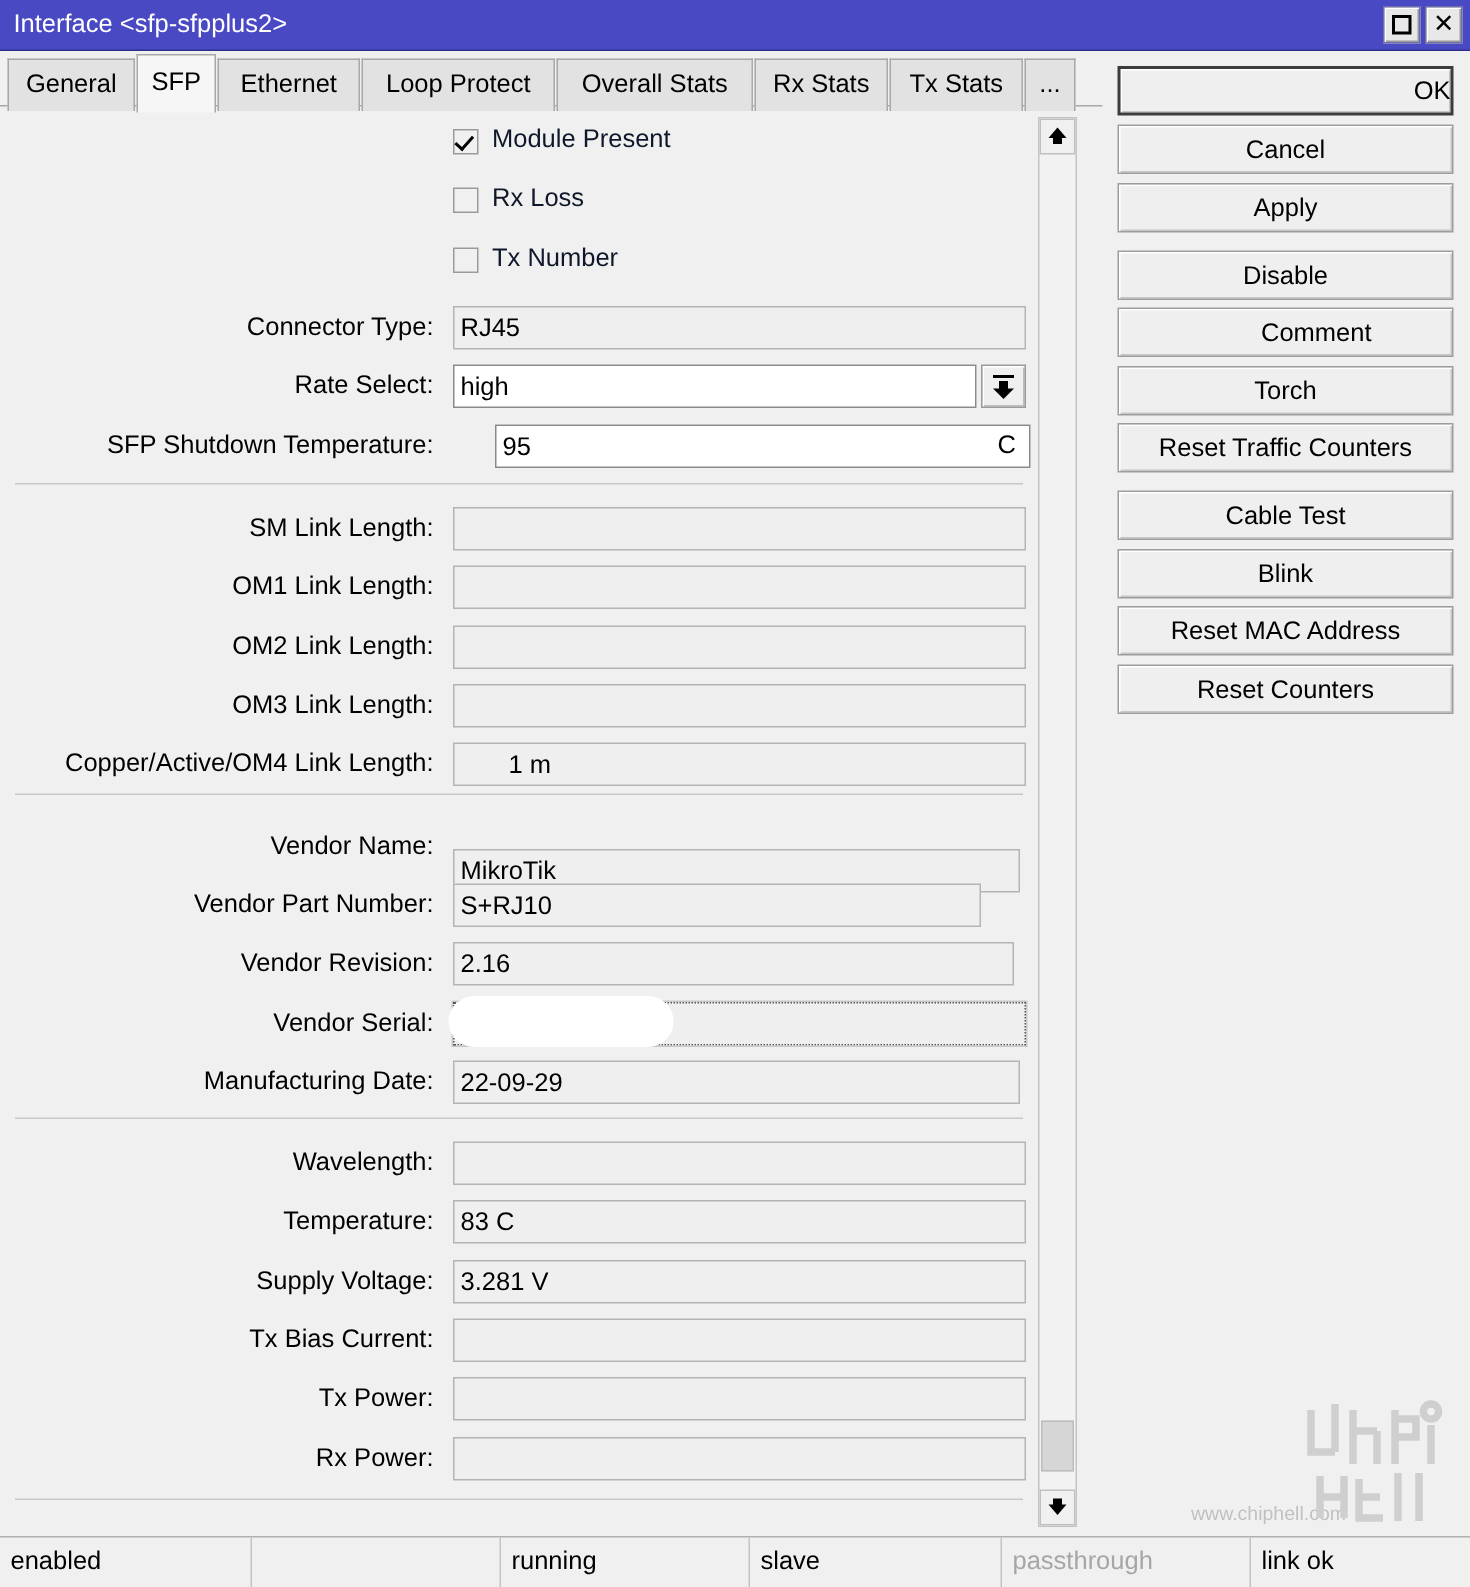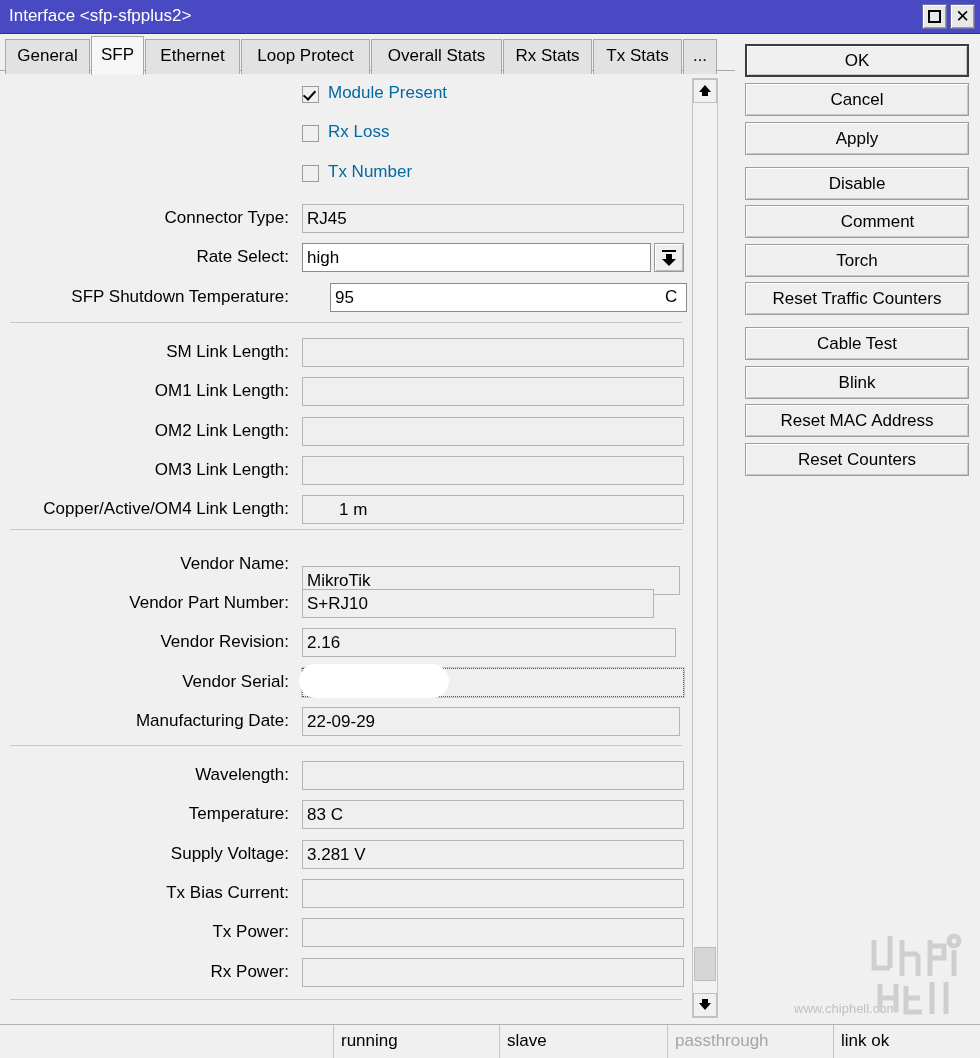--- a/index.html
+++ b/index.html
@@ -128,21 +128,21 @@
     left: 3px; top: 1px;
     width: 5px; height: 10px;
     border: solid #000;
     border-width: 0 2.4px 2.4px 0;
     transform: rotate(42deg);
   }
   .chk-label {
     position: absolute;
     left: 26px; top: -3px;
     font-size: 17px;
-    color: #0369a1;
+    color: #0f172a;
     white-space: nowrap;
   }
 
   .fld-label {
     position: absolute;
     right: 0; top: 0;
     width: 100%;
     text-align: right;
     font-size: 17px;
     color: #000;
@@ -491,21 +491,21 @@
     <div class="vscroll-btn up">
       <span class="vs-arrow-up"></span>
     </div>
     <div class="vscroll-thumb" id="vthumb" style="top: 868px; height: 34px;"></div>
     <div class="vscroll-btn down">
       <span class="vs-arrow-dn"></span>
     </div>
   </div>
 
   <div class="btncol" id="btncol">
-      <button class="dlgbtn default" style="top: 0px;">OK</button>
+      <button class="dlgbtn default" style="top: 0px; text-align: right;">OK</button>
       <button class="dlgbtn" style="top: 39px;">Cancel</button>
       <button class="dlgbtn" style="top: 78px;">Apply</button>
       <button class="dlgbtn" style="top: 123px;">Disable</button>
       <button class="dlgbtn" style="top: 161px; padding-left: 41px;">Comment</button>
       <button class="dlgbtn" style="top: 200px;">Torch</button>
       <button class="dlgbtn" style="top: 238px;">Reset Traffic Counters</button>
       <button class="dlgbtn" style="top: 283px;">Cable Test</button>
       <button class="dlgbtn" style="top: 322px;">Blink</button>
       <button class="dlgbtn" style="top: 360px;">Reset MAC Address</button>
       <button class="dlgbtn" style="top: 399px;">Reset Counters</button>
@@ -523,20 +523,21 @@
         <path d="M94 26 L94 52"></path>
         <path d="M20 60 L20 88 M20 74 L36 74 M36 60 L36 88"></path>
         <path d="M46 62 L46 88 L62 88 M46 74 L60 74"></path>
         <path d="M72 58 L72 90"></path>
         <path d="M86 58 L86 90"></path>
       </g>
     </svg>
   </div>
 
   <div class="statusbar" id="statusbar">
+      <div class="statuscell" style="left: 0px; width: 168px;">enabled</div>
       <div class="statuscell" style="left: 168px; width: 166px;"></div>
       <div class="statuscell" style="left: 334px; width: 166px;">running</div>
       <div class="statuscell muted" style="left: 668px; width: 166px;">passthrough</div>
       <div class="statuscell" style="left: 500px; width: 168px;">slave</div>
       <div class="statuscell last" style="left: 834px; width: 146px;">link ok</div>
     </div>
 
 </div>
 
 </body></html>

